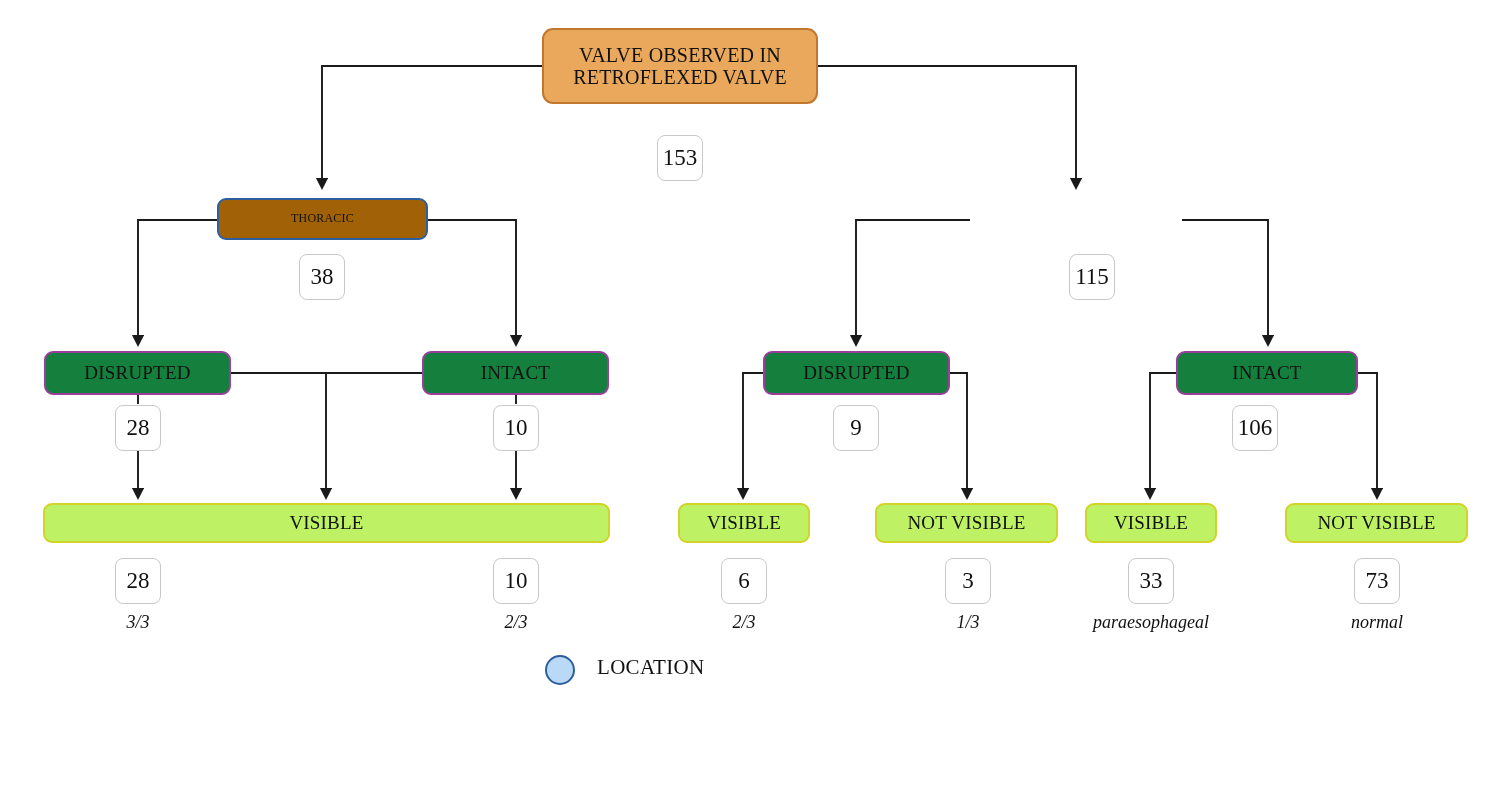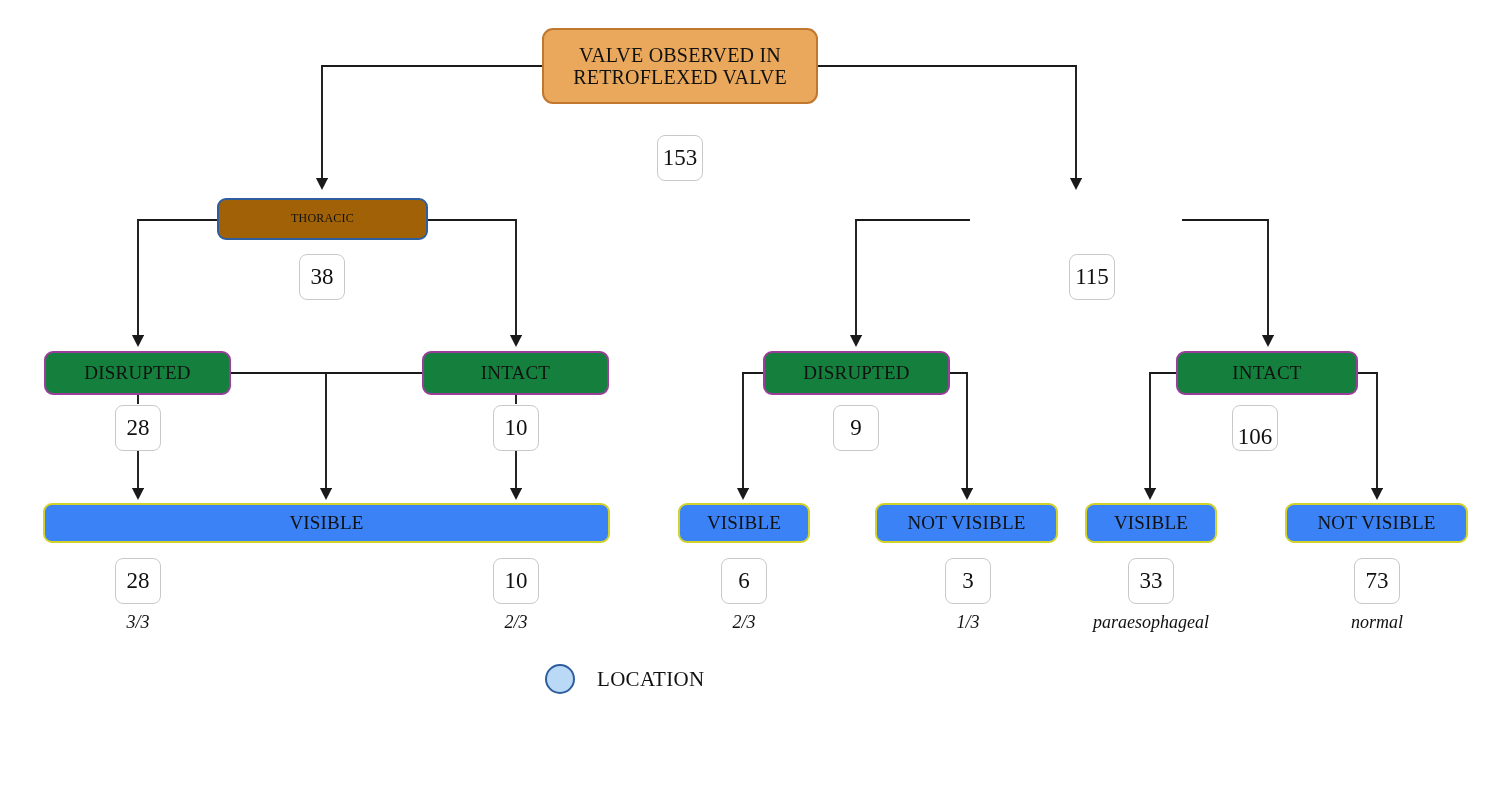--- a/index.html
+++ b/index.html
@@ -34,21 +34,21 @@
     background:#a16207;
     border:2.5px solid #2E5E9E;
     font-size:12px;
   }
   .node-disruption{
     background:#15803d;
     border:2.5px solid #9B3E9B;
     font-size:19px;
   }
   .node-hiatal{
-    background:#3b82f6;
+    background:#bef264;
     border:2.5px solid #D2D228;
     font-size:19px;
   }
 
   .badge{
     position:absolute;
     box-sizing:border-box;
     width:46px;height:46px;
     background:#ffffff;
     border:1.4px solid #C9C9C9;
@@ -61,21 +61,21 @@
     position:absolute;
     font-style:italic;
     font-size:18px;
     text-align:center;
     white-space:nowrap;
     transform:translateX(-50%);
     z-index:4;
   }
 
   #legend{position:absolute;left:545px;top:655px;z-index:5;}
-  .legend-row{display:flex;align-items:center;height:48px;}
+  .legend-row{display:flex;align-items:flex-start;height:48px;}
   .legend-swatch{
     width:30px;height:30px;border-radius:50%;
     box-sizing:border-box;flex:0 0 auto;
   }
   .sw-location{background:#B9D9F6;border:2.5px solid #2E5E9E;}
   .sw-disruption{background:#DBA3DB;border:2.5px solid #9B3E9B;}
   .sw-hiatal{background:#FAFABA;border:2.5px solid #D2D228;}
   .legend-label{margin-left:22px;font-size:21px;letter-spacing:.3px;white-space:nowrap;}
 </style>
 </head>
@@ -155,21 +155,21 @@
   <div class="node node-disruption" style="left:763px;top:351px;width:187px;height:44px;">
     <span>DISRUPTED</span>
   </div>
   <div class="badge" style="left:833px;top:405px;">
       <span>9</span>
     </div>
 
   <div class="node node-disruption" style="left:1176px;top:351px;width:182px;height:44px;">
     <span>INTACT</span>
   </div>
-  <div class="badge" style="left:1232px;top:405px;align-items:flex-end;">
+  <div class="badge" style="left:1232px;top:405px;">
       <span>106</span>
     </div>
 
   <div class="node node-hiatal" style="left:43px;top:503px;width:567px;height:40px;">
     <span>VISIBLE</span>
   </div>
 
   <div class="node node-hiatal" style="left:678px;top:503px;width:132px;height:40px;">
     <span>VISIBLE</span>
   </div>

